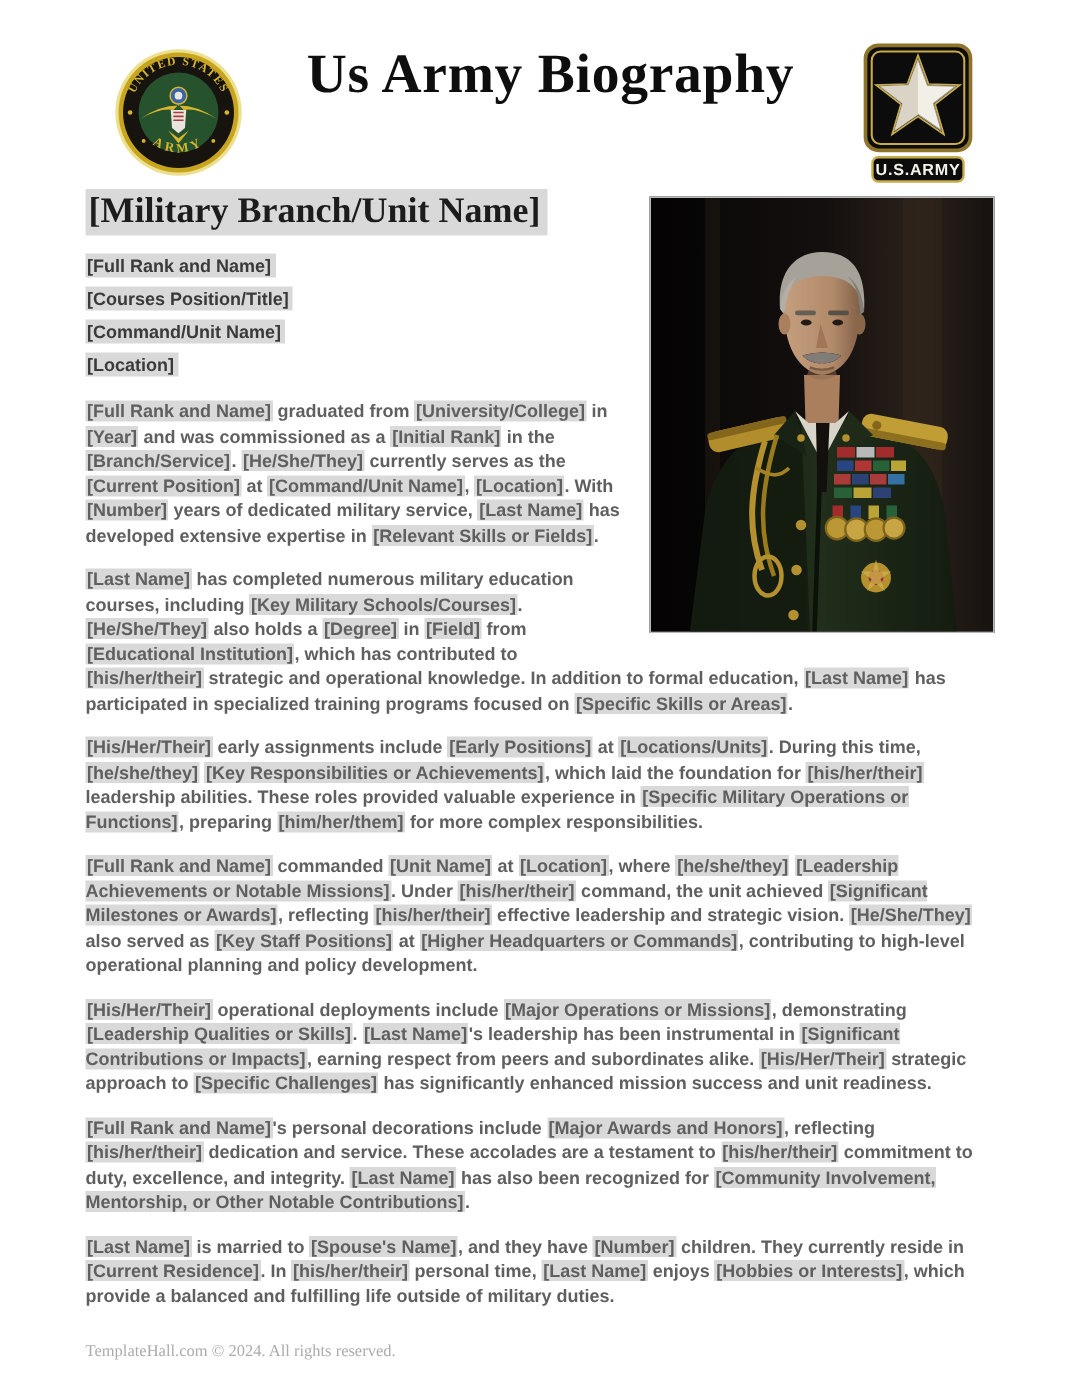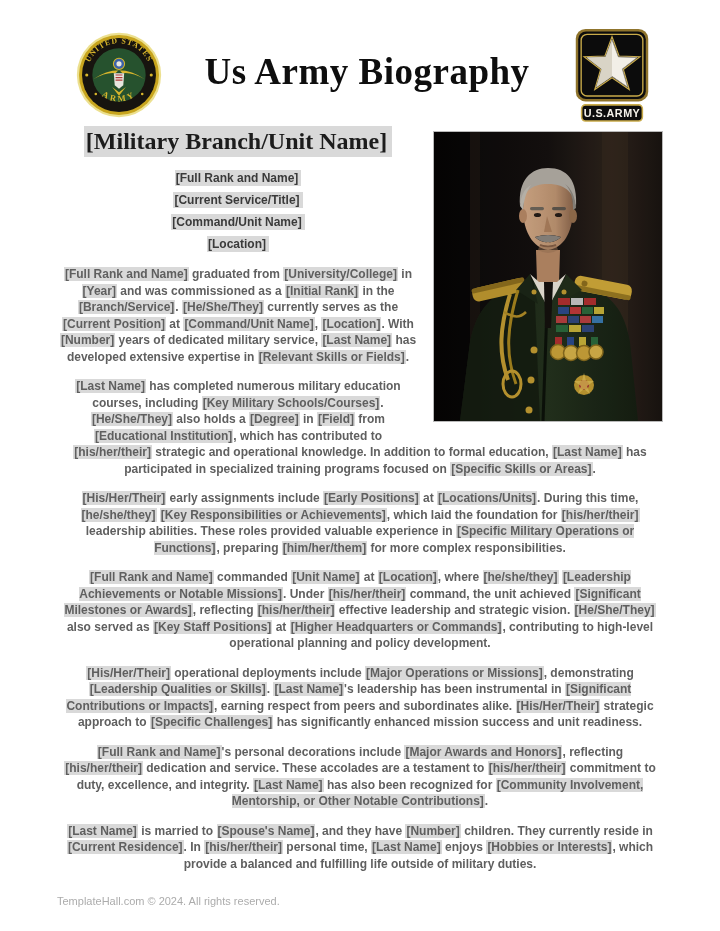--- a/index.html
+++ b/index.html
@@ -13,26 +13,26 @@
 
   
   .header {
     display: flex; align-items: flex-start; justify-content: space-between;
     padding: 28px 68px 0 76px; height: 122px;
   }
   .seal { width: 86px; height: 86px; margin-top: 4px; }
   .title {
     font-family: "Liberation Serif", "DejaVu Serif", serif;
     font-weight: bold; font-size: 37px; color: #0e0e0e;
-    text-align: center; flex: 1; margin-top: 22px; letter-spacing: 0.5px;
+    text-align: center; flex: 1; letter-spacing: 0.5px;
   }
   .star-logo { width: 80px; height: 94px; }
 
   
-  .content { padding: 4px 57px 0 57px; text-align: center; }
+  .content { padding: 4px 57px 0 57px; }
   .photo-wrap {
     float: right; width: 230px; height: 291px;
     margin: 5px 0 10px 14px;
     border: 1px solid #b9b9b9; background: #0c0a09;
   }
   .photo-wrap svg { display: block; width: 100%; height: 100%; }
 
   .hl { background: #d9d9d9; }
 
   h2.doc-heading {
@@ -53,21 +53,21 @@
   .body-text p {
     font-size: 12px; line-height: 16.5px; color: #5f5f5f;
     margin: 0 0 13px 0;
     font-weight: bold;
   }
   .body-text p:first-of-type { margin-top: 14px; }
   .body-text .hl { padding: 0 1px; }
 
   .footer {
     clear: both; padding: 10px 57px 0 57px;
-    font-size: 11px; color: #acacac;
+    font-size: 11px; color: #acacac; font-family: Liberation Serif, serif;
   }
 </style>
 </head>
 <body>
 
 <div class="page">
 
   <div class="header">
 
     <svg class="seal" viewBox="0 0 100 100">
@@ -230,21 +230,21 @@
         <circle cx="130" cy="160" r="2.5" fill="#c49d32"></circle>
 
         <rect width="228" height="289" fill="#000" opacity="0.08"></rect>
       </svg>
     </div>
 
     <h2 class="doc-heading"><span class="hl">[Military Branch/Unit Name]</span></h2>
 
     <div class="info-lines">
       <div class="info-line"><span>[Full Rank and Name]</span></div>
-      <div class="info-line"><span>[Current Service/Title]</span></div>
+      <div class="info-line"><span>[Courses Position/Title]</span></div>
       <div class="info-line"><span>[Command/Unit Name]</span></div>
       <div class="info-line"><span>[Location]</span></div>
     </div>
 
     <div class="body-text">
       <p><span class="hl">[Full Rank and Name]</span><span> graduated from </span><span class="hl">[University/College]</span><span> in </span><span class="hl">[Year]</span><span> and was commissioned as a </span><span class="hl">[Initial Rank]</span><span> in the </span><span class="hl">[Branch/Service]</span><span>. </span><span class="hl">[He/She/They]</span><span> currently serves as the </span><span class="hl">[Current Position]</span><span> at </span><span class="hl">[Command/Unit Name]</span><span>, </span><span class="hl">[Location]</span><span>. With </span><span class="hl">[Number]</span><span> years of dedicated military service, </span><span class="hl">[Last Name]</span><span> has developed extensive expertise in </span><span class="hl">[Relevant Skills or Fields]</span><span>.</span></p>
       <p><span class="hl">[Last Name]</span><span> has completed numerous military education courses, including </span><span class="hl">[Key Military Schools/Courses]</span><span>. </span><span class="hl">[He/She/They]</span><span> also holds a </span><span class="hl">[Degree]</span><span> in </span><span class="hl">[Field]</span><span> from </span><span class="hl">[Educational Institution]</span><span>, which has contributed to </span><span class="hl">[his/her/their]</span><span> strategic and operational knowledge. In addition to formal education, </span><span class="hl">[Last Name]</span><span> has participated in specialized training programs focused on </span><span class="hl">[Specific Skills or Areas]</span><span>.</span></p>
       <p><span class="hl">[His/Her/Their]</span><span> early assignments include </span><span class="hl">[Early Positions]</span><span> at </span><span class="hl">[Locations/Units]</span><span>. During this time, </span><span class="hl">[he/she/they]</span><span> </span><span class="hl">[Key Responsibilities or Achievements]</span><span>, which laid the foundation for </span><span class="hl">[his/her/their]</span><span> leadership abilities. These roles provided valuable experience in </span><span class="hl">[Specific Military Operations or Functions]</span><span>, preparing </span><span class="hl">[him/her/them]</span><span> for more complex responsibilities.</span></p>
       <p><span class="hl">[Full Rank and Name]</span><span> commanded </span><span class="hl">[Unit Name]</span><span> at </span><span class="hl">[Location]</span><span>, where </span><span class="hl">[he/she/they]</span><span> </span><span class="hl">[Leadership Achievements or Notable Missions]</span><span>. Under </span><span class="hl">[his/her/their]</span><span> command, the unit achieved </span><span class="hl">[Significant Milestones or Awards]</span><span>, reflecting </span><span class="hl">[his/her/their]</span><span> effective leadership and strategic vision. </span><span class="hl">[He/She/They]</span><span> also served as </span><span class="hl">[Key Staff Positions]</span><span> at </span><span class="hl">[Higher Headquarters or Commands]</span><span>, contributing to high-level operational planning and policy development.</span></p>
       <p><span class="hl">[His/Her/Their]</span><span> operational deployments include </span><span class="hl">[Major Operations or Missions]</span><span>, demonstrating </span><span class="hl">[Leadership Qualities or Skills]</span><span>. </span><span class="hl">[Last Name]</span><span>'s leadership has been instrumental in </span><span class="hl">[Significant Contributions or Impacts]</span><span>, earning respect from peers and subordinates alike. </span><span class="hl">[His/Her/Their]</span><span> strategic approach to </span><span class="hl">[Specific Challenges]</span><span> has significantly enhanced mission success and unit readiness.</span></p>

